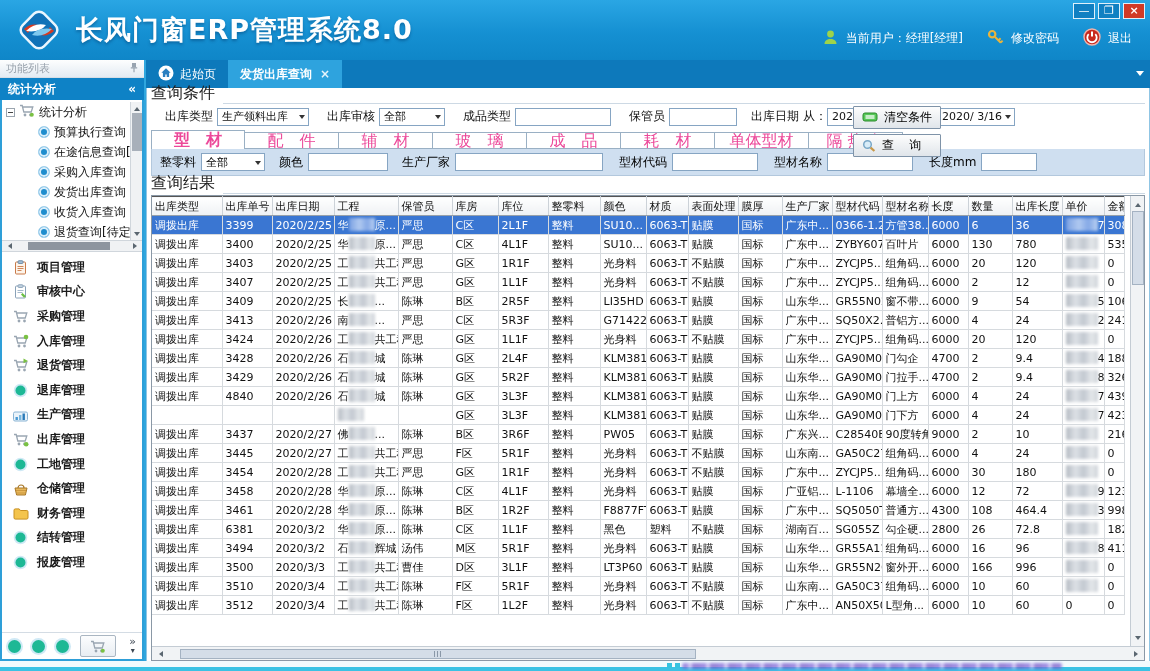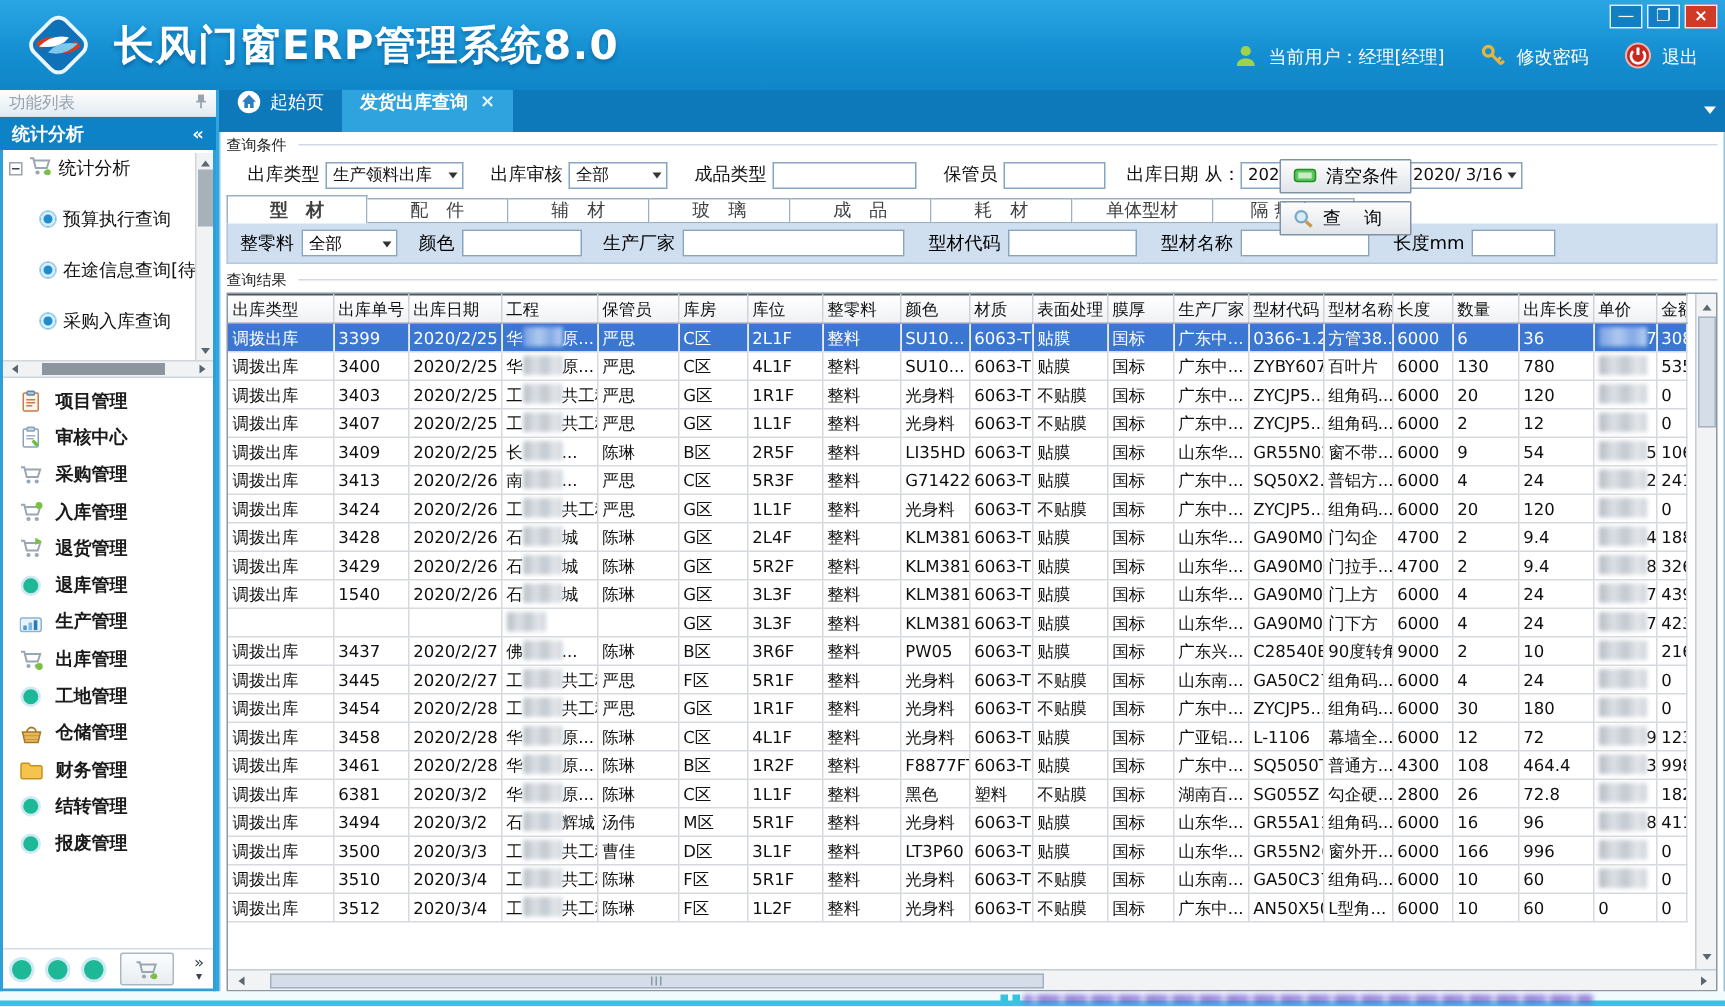--- a/index.html
+++ b/index.html
@@ -21,63 +21,63 @@
   
   .main-row { flex:1 1 auto; display:flex; min-height:0; }
 
   
   .sidebar { width:146px; flex:0 0 auto; display:flex; flex-direction:column; background:#fff; border-right:2px solid #2fa6de; min-height:0; }
   .func-header { height:18px; flex:0 0 auto; background:linear-gradient(#fdfefe,#e3ebf3); color:#98a2ac; font-size:11px; padding:2px 6px; display:flex; justify-content:space-between; align-items:center; border-bottom:1px solid #d6dee6; }
   .stat-header { height:22px; flex:0 0 auto; background:#0e82c6; color:#fff; font-size:12px; font-weight:bold; padding:0 8px; display:flex; justify-content:space-between; align-items:center; }
   .side-box { flex:1; border:2px solid #2e9fd8; border-top:none; display:flex; flex-direction:column; min-height:0; background:#fff; }
   .tree-panel { height:140px; flex:0 0 auto; position:relative; overflow:hidden; padding-top:2px; }
   .tree-row { display:flex; align-items:center; height:20px; gap:4px; padding-left:4px; color:#111; white-space:nowrap; font-size:12px; }
-  .tree-row.child { padding-left:24px;margin-top:14px; }
+  .tree-row.child { padding-left:36px; }
   .expand-box { width:9px; height:9px; border:1px solid #9aa4ae; background:#fff; position:relative; flex:0 0 auto; }
   .expand-box::after { content:""; position:absolute; left:1px; right:1px; top:3px; border-top:1px solid #444; }
   .tree-dot { width:12px; height:12px; border-radius:50%; background:#1e8ccd; box-shadow:inset 0 0 0 2px #d9eefb; border:1px solid #a8d4ee; flex:0 0 auto; }
   .tree-vscroll { position:absolute; top:2px; right:0; width:12px; bottom:0; background:#f0f2f4; border-left:1px solid #d0d6dc; display:flex; flex-direction:column; align-items:center; }
   .tree-vscroll .thumb { width:10px; height:38px; background:#a8b0ba; margin-top:1px; }
   .tree-hscroll { height:12px; flex:0 0 auto; background:#f0f2f4; border-top:1px solid #d0d6dc; border-bottom:1px solid #d0d6dc; display:flex; align-items:center; }
   .tree-hscroll .thumb { width:82px; height:8px; background:#8d959f; margin-left:14px; }
   .sbtn { width:12px; height:10px; display:flex; align-items:center; justify-content:center; flex:0 0 auto; }
   .nav-list { flex:1; overflow:hidden; padding-top:3px; }
   .nav-item { height:24.6px; display:flex; align-items:center; gap:8px; padding-left:10px; font-size:12px; font-weight:bold; color:#1a1a1a; cursor:pointer; white-space:nowrap; }
   .nav-item .ic { width:17px; display:inline-flex; justify-content:center; flex:0 0 auto; }
   .sidebar-bottom { height:27px; flex:0 0 auto; border-top:1px solid #d4dce4; display:flex; align-items:center; padding:0 6px; gap:11px; }
   .mini-dot { width:13px; height:13px; border-radius:50%; background:#1db895; box-shadow:0 0 0 2px #cfe9f5; }
   .cart-btn { width:36px; height:22px; border:1px solid #aab6c2; background:linear-gradient(#fcfdfe,#e8edf2); display:flex; align-items:center; justify-content:center; border-radius:2px; cursor:pointer; }
   .chev { margin-left:auto; color:#3a4450; font-size:11px; line-height:8px; text-align:center; cursor:pointer; }
   .chev .dn { font-size:8px; color:#3a4450; }
 
   
   .content { flex:1; display:flex; flex-direction:column; min-width:0; min-height:0; }
   .tabbar { height:28px; flex:0 0 auto; background:#0d79bb; display:flex; align-items:stretch; position:relative; }
-  .tab { display:flex; gap:6px; padding:0 12px; color:#fff; font-size:12px; cursor:pointer; }
+  .tab { display:flex; align-items:center; gap:6px; padding:0 12px; color:#fff; font-size:12px; cursor:pointer; }
   .tab.active { background:#2ea3de; font-weight:bold; }
   .tab-close { font-size:12px; color:#e8f4fb; margin-left:2px; cursor:pointer; }
   .tab-caret { position:absolute; right:6px; top:11px; width:0; height:0; border:4px solid transparent; border-top:5px solid #fff; cursor:pointer; }
 
   .workspace { flex:1; background:#fff; border-left:1px solid #8fc5e4; border-right:1px solid #8fc5e4; padding:1px 4px 0 4px; display:flex; flex-direction:column; min-height:0; position:relative; }
-  .group-head { display:flex; align-items:center; height:15px; font-size:10px; color:#222; flex:0 0 auto; }
+  .group-head { display:flex; align-items:flex-end; height:15px; font-size:16px; color:#222; flex:0 0 auto; }
   .group-head::after { content:""; flex:1; border-top:1px solid #cdd9e4; margin-left:8px; }
   .q-row { display:flex; align-items:center; height:25px; flex:0 0 auto; font-size:12px; color:#111; white-space:nowrap; }
   .q-label { display:inline-block; text-align:right; }
   .tb { border:1px solid #86a5c3; height:18px; background:#fff; font:inherit; padding:0 3px; }
   .combo { border:1px solid #86a5c3; height:18px; background:#fff; display:inline-flex; align-items:center; justify-content:space-between; padding-left:4px; font-size:11px; cursor:pointer; overflow:hidden; white-space:nowrap; }
   .tri { width:0; height:0; border:3.5px solid transparent; border-top:4.5px solid #333; margin:4px 3px 0 3px; flex:0 0 auto; }
   .radio { width:12px; height:12px; border-radius:50%; border:1px solid #7890a8; background:radial-gradient(#fff,#e8eef4); position:relative; display:inline-block; vertical-align:-2px; cursor:pointer; }
   .radio.checked::after { content:""; position:absolute; left:3px; top:3px; width:5px; height:5px; border-radius:50%; background:#1560c8; }
   .btn { border:1px solid #7f93a8; background:linear-gradient(#fdfdfd,#e0e5ea); font-size:12px; height:23px; display:inline-flex; align-items:center; gap:6px; padding:0 8px; cursor:pointer; border-radius:1px; }
   .btn.search { letter-spacing:6px; padding-right:2px; }
   .side-btns { position:absolute; right:208px; top:18px; display:flex; flex-direction:column; gap:5px; width:88px; }
   .side-btns .btn { justify-content:flex-start; }
 
   .mat-tabs { display:flex; flex:0 0 auto; margin-top:1px; align-items:flex-end; }
-  .mat-tab { width:94px; height:17px; border:1px solid #9ab0c4; border-left:none; background:#fff; font-size:12px; text-align:center; line-height:15px; cursor:pointer; overflow:hidden; white-space:nowrap; color:#404040; }
+  .mat-tab { width:94px; height:17px; border:1px solid #9ab0c4; border-left:none; background:#fff; font-size:16px; text-align:center; line-height:15px; cursor:pointer; overflow:hidden; white-space:nowrap; color:#ec4899; }
   .mat-tab:first-child { border-left:1px solid #9ab0c4; }
   .mat-tab.active { height:19px; font-weight:bold; border-bottom:none; line-height:18px; }
 
   .filter-band { background:#cfdff0; border:1px solid #b3c8dd; border-top:none; height:27px; flex:0 0 auto; display:flex; align-items:center; font-size:12px; padding:0 4px; white-space:nowrap; }
 
   .table-zone { flex:1; min-height:0; border:1px solid #8a98a6; display:flex; flex-direction:column; margin-top:1px; }
   .grid-row { flex:1; display:flex; min-height:0; overflow:hidden; }
   .grid { flex:1; overflow:hidden; }
   table { border-collapse:collapse; table-layout:fixed; width:972px; font-size:11px; }
   th { background:linear-gradient(#ffffff,#eef1f4); border-right:1px solid #ccd2d8; border-bottom:1px solid #96a0aa; border-top:1px solid #555; height:19px; font-weight:normal; text-align:left; padding:0 3px; white-space:nowrap; overflow:hidden; color:#111; }
@@ -700,21 +700,21 @@
                       <td class="c13">GA90M07.</td>
                       <td class="c14">门拉手...</td>
                       <td class="c15">4700</td>
                       <td class="c16">2</td>
                       <td class="c17">9.4</td>
                       <td class="c18"><span class="mosaic price"></span>872</td>
                       <td class="c19">326</td>
                     </tr>
                     <tr>
                       <td class="c0">调拨出库</td>
-                      <td class="c1">1540</td>
+                      <td class="c1">4840</td>
                       <td class="c2">2020/2/26</td>
                       <td class="c3"><span>石</span><span class="mosaic"></span><span>城</span></td>
                       <td class="c4">陈琳</td>
                       <td class="c5">G区</td>
                       <td class="c6">3L3F</td>
                       <td class="c7">整料</td>
                       <td class="c8">KLM3817</td>
                       <td class="c9">6063-T5</td>
                       <td class="c10">贴膜</td>
                       <td class="c11">国标</td>

